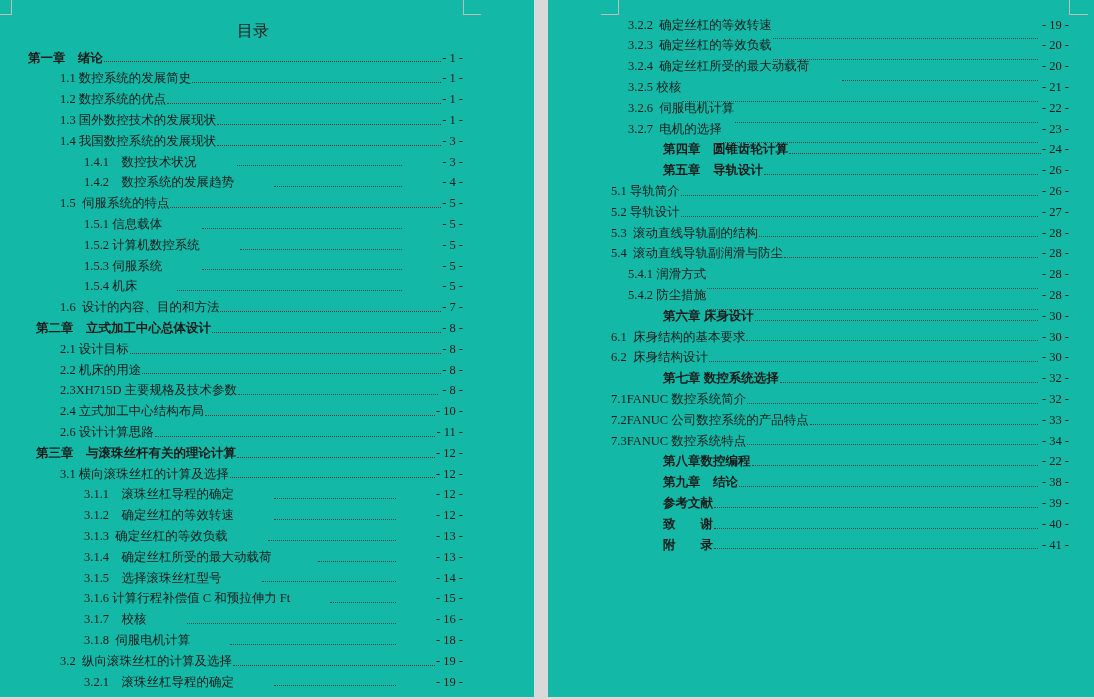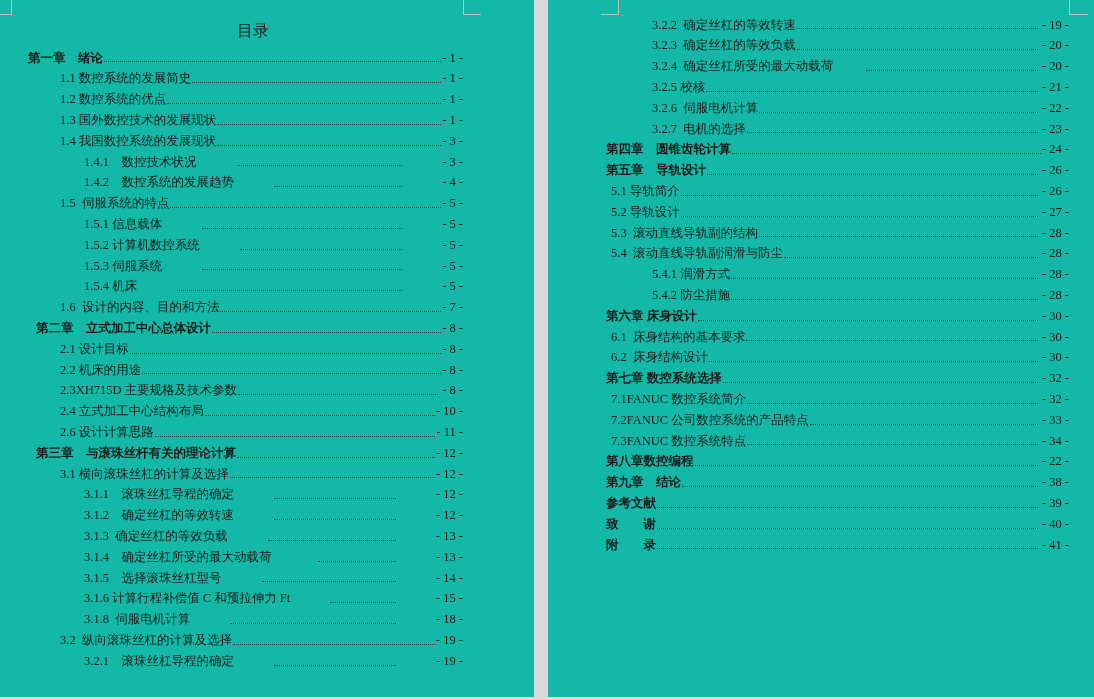--- a/index.html
+++ b/index.html
@@ -73,23 +73,23 @@
       min-width: 10px;
     }
     .row .p { flex: 0 0 auto; }
     .row.bold .t { font-weight: bold; }
 
     .page-left .lv-chapter-first { padding-left: 28px; }
     .page-left .lv-chapter { padding-left: 36px; }
     .page-left .lv-section { padding-left: 60px; }
     .page-left .lv-subsection { padding-left: 84px; gap: 39px; }
 
-    .page-right .lv-chapter { padding-left: 58px; }
+    .page-right .lv-chapter { padding-left: 115px; }
     .page-right .lv-section { padding-left: 63px; }
-    .page-right .lv-subsection { padding-left: 104px; }
+    .page-right .lv-subsection { padding-left: 80px; align-items: flex-end; }
   </style>
 </head>
 <body>
 
 <div class="page page-left">
   <div class="mark" style="left:0;top:0;width:11px;height:14px;border-right-width:1px;border-bottom-width:1px;"></div>
   <div class="mark" style="left:463px;top:0;width:17px;height:14px;border-left-width:1px;border-bottom-width:1px;"></div>
   <div class="mark" style="left:0;top:697px;width:11px;height:10px;border-right-width:1px;border-top-width:1px;"></div>
   <div class="mark" style="left:463px;top:697px;width:17px;height:10px;border-left-width:1px;border-top-width:1px;"></div>
 
@@ -115,20 +115,21 @@
       <div class="row lv-section"><span class="t">2.4 立式加工中心结构布局</span><span class="dots"></span><span class="p">- 10 -</span></div>
       <div class="row lv-section"><span class="t">2.6 设计计算思路</span><span class="dots"></span><span class="p">- 11 -</span></div>
       <div class="row lv-chapter bold"><span class="t">第三章　与滚珠丝杆有关的理论计算</span><span class="dots"></span><span class="p">- 12 -</span></div>
       <div class="row lv-section"><span class="t">3.1 横向滚珠丝杠的计算及选择</span><span class="dots"></span><span class="p">- 12 -</span></div>
       <div class="row lv-subsection"><span class="t">3.1.1　滚珠丝杠导程的确定</span><span class="dots"></span><span class="p">- 12 -</span></div>
       <div class="row lv-subsection"><span class="t">3.1.2　确定丝杠的等效转速</span><span class="dots"></span><span class="p">- 12 -</span></div>
       <div class="row lv-subsection"><span class="t">3.1.3  确定丝杠的等效负载</span><span class="dots"></span><span class="p">- 13 -</span></div>
       <div class="row lv-subsection"><span class="t">3.1.4　确定丝杠所受的最大动载荷  </span><span class="dots"></span><span class="p">- 13 -</span></div>
       <div class="row lv-subsection"><span class="t">3.1.5　选择滚珠丝杠型号</span><span class="dots"></span><span class="p">- 14 -</span></div>
       <div class="row lv-subsection"><span class="t">3.1.6 计算行程补偿值 C 和预拉伸力 Ft</span><span class="dots"></span><span class="p">- 15 -</span></div>
+      <div class="row lv-subsection"><span class="t">3.1.7　校核</span><span class="dots"></span><span class="p">- 16 -</span></div>
       <div class="row lv-subsection"><span class="t">3.1.8  伺服电机计算</span><span class="dots"></span><span class="p">- 18 -</span></div>
       <div class="row lv-section"><span class="t">3.2  纵向滚珠丝杠的计算及选择</span><span class="dots"></span><span class="p">- 19 -</span></div>
       <div class="row lv-subsection"><span class="t">3.2.1　滚珠丝杠导程的确定</span><span class="dots"></span><span class="p">- 19 -</span></div>
     </div>
 </div>
 
 <div class="gutter"></div>
 
 <div class="page page-right">
   <div class="mark" style="left:53px;top:0;width:17px;height:14px;border-right-width:1px;border-bottom-width:1px;"></div>

